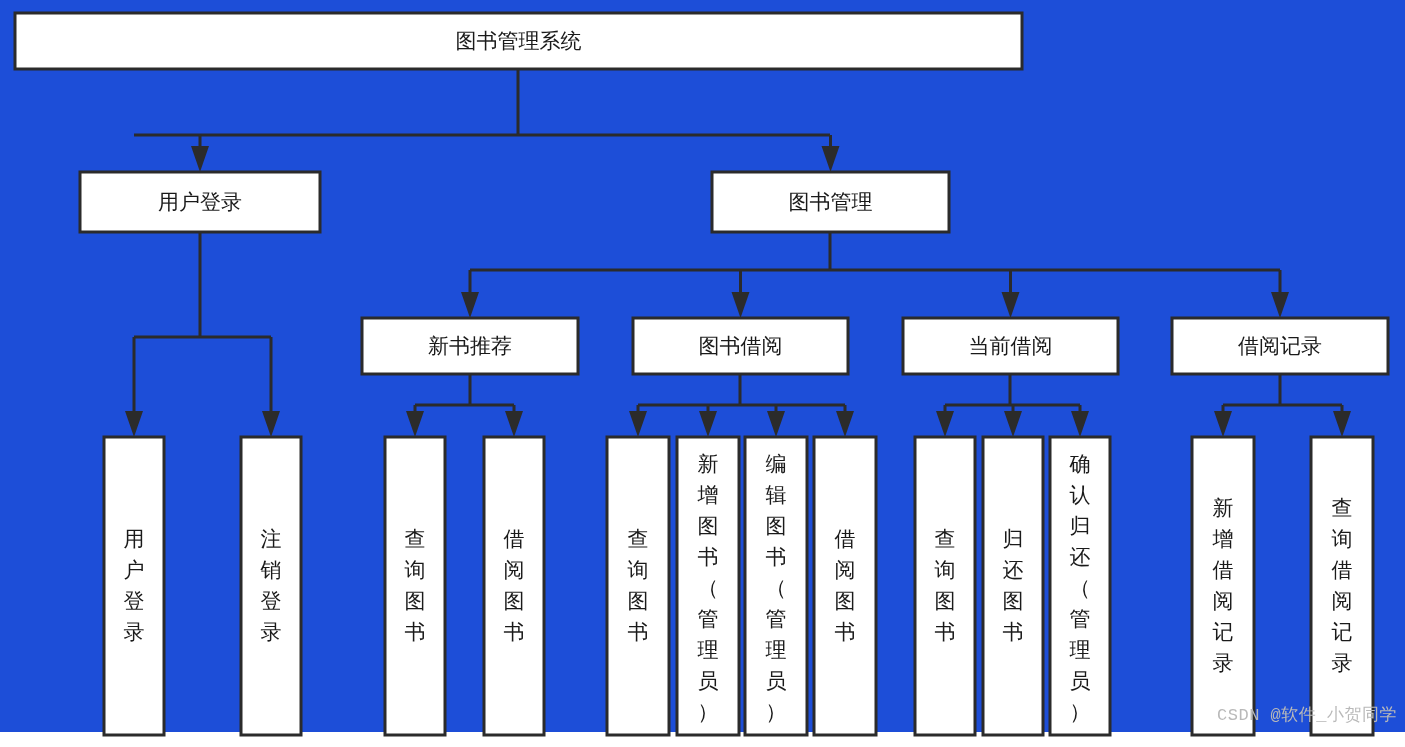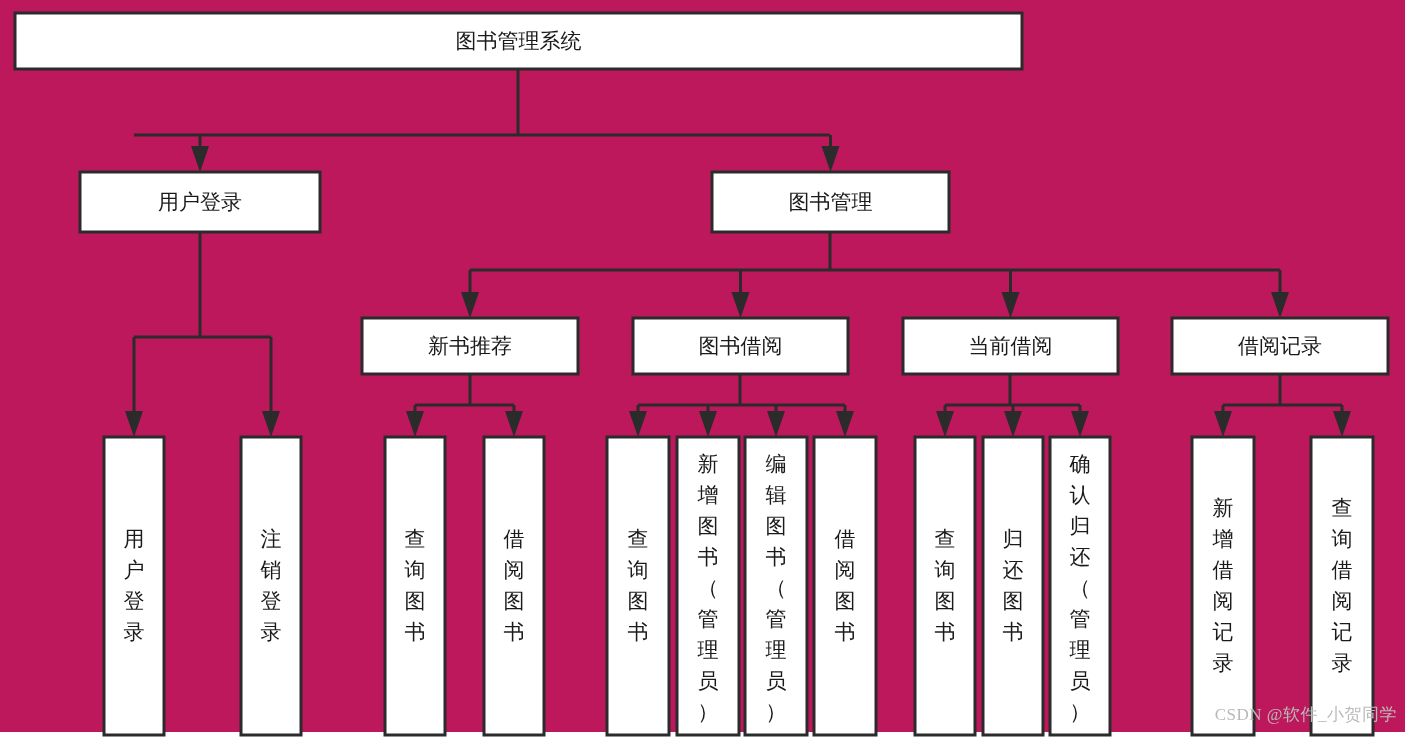--- a/index.html
+++ b/index.html
@@ -10,21 +10,21 @@
   body {
     width: 1405px;
     height: 747px;
     font-family: "DejaVu Sans", "Liberation Sans", sans-serif;
     overflow: hidden;
   }
   #diagram-root {
     position: relative;
     width: 1405px;
     height: 732px;
-    background: #be185d;
+    background: #1d4ed8;
   }
   svg.diagram-canvas {
     position: absolute;
     top: 0;
     left: 0;
     width: 1405px;
     height: 747px;
     display: block;
   }
   .node-box {
@@ -50,21 +50,21 @@
     dominant-baseline: middle;
   }
   .node-label.vertical {
     font-size: 21px;
     text-anchor: middle;
   }
   .watermark-text {
     position: absolute;
     right: 8px;
     bottom: 6px;
-    font-family: Liberation Serif, serif;
+    font-family: Liberation Mono, monospace;
     font-size: 17px;
     color: #b9b9b9;
     letter-spacing: 0.5px;
     white-space: nowrap;
     pointer-events: none;
   }
 </style>
 </head>
 <body>
 

